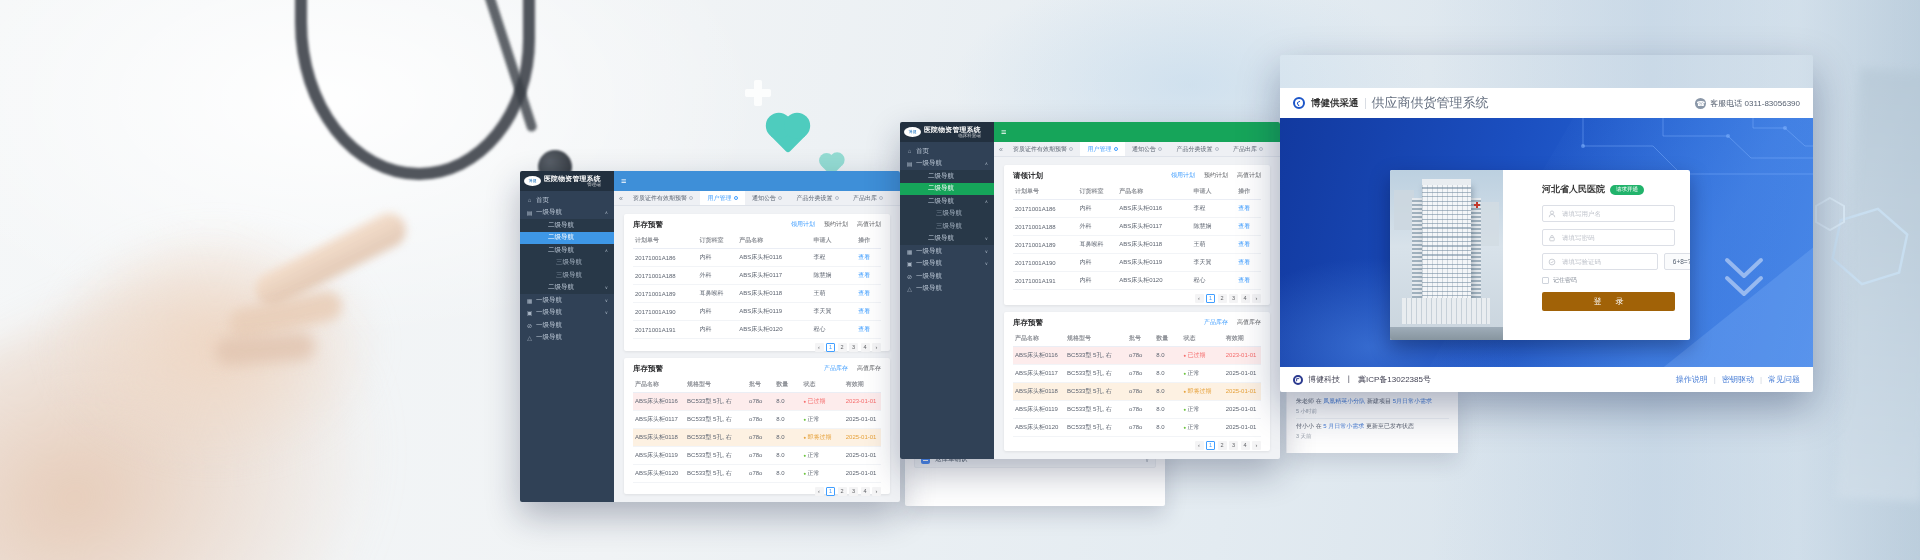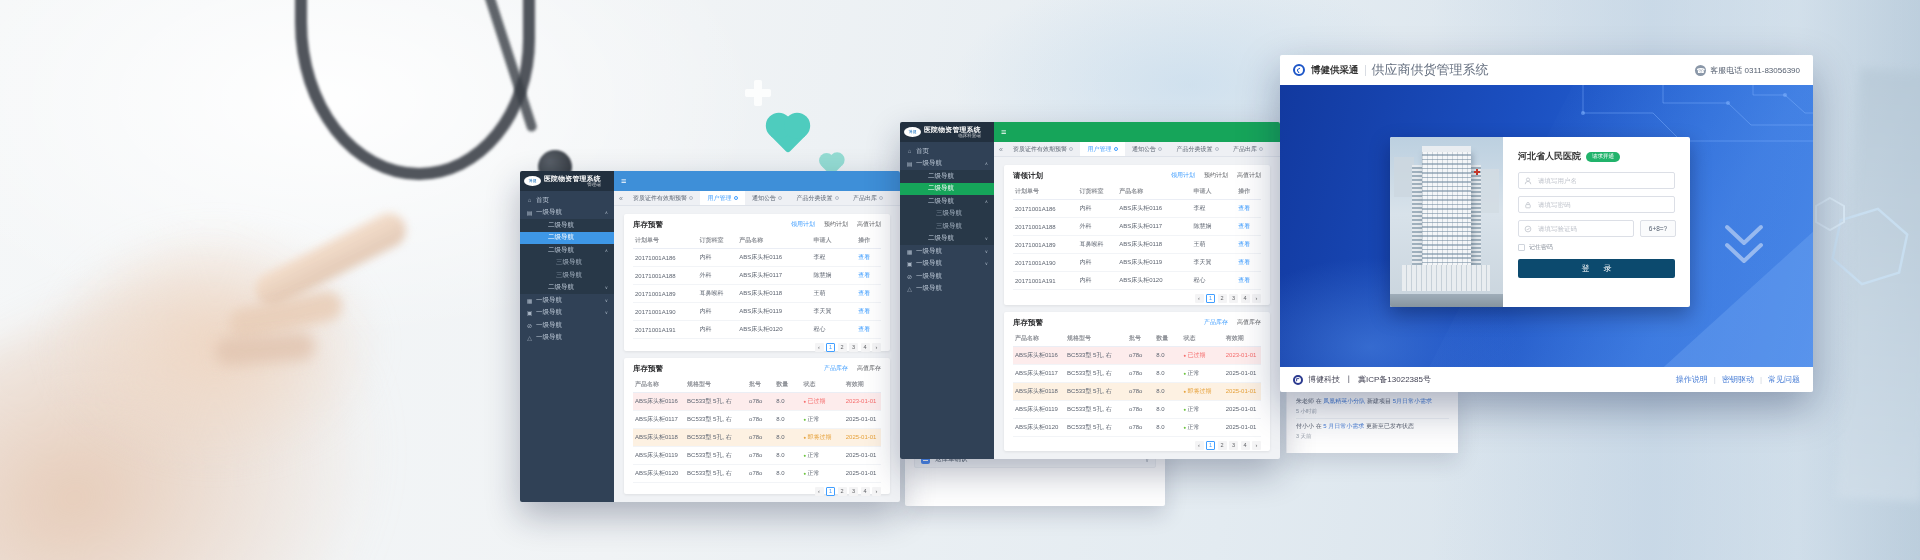--- a/index.html
+++ b/index.html
@@ -105,21 +105,21 @@
   tr.expiring .status{color:#E6A23C;} tr.expiring .status::before{color:#E6A23C;}
   tr.expired .date{color:#F56C6C;}
   tr.expiring .date{color:#E6A23C;}
   .pag{display:flex;justify-content:flex-end;gap:2.5px;margin-top:4px;font-size:5.5px;color:#606266;flex:none;}
   .pg{min-width:9px;height:9px;line-height:9px;text-align:center;background:#f4f4f5;border-radius:1px;padding:0 1px;}
   .pg.cur{background:#fff;color:#409EFF;border:1px solid #409EFF;line-height:7px;}
 
   
   .sup{left:1280px;top:55px;width:533px;height:337px;z-index:4;display:flex;flex-direction:column;border-radius:2px;overflow:hidden;
     box-shadow:0 16px 40px rgba(10,25,70,.35);}
-  .sup-header{height:30px;background:#fff;display:flex;align-items:center;padding:0 13px;gap:6px;flex:none;}
+  .sup-header{height:30px;background:#fff;display:flex;align-items:center;padding:0 13px;gap:6px;flex:none;margin-top:33px;}
   .sup-logo{width:12px;height:12px;border-radius:50%;border:2px solid #1d56c8;position:relative;flex:none;}
   .sup-logo::before{content:'';position:absolute;inset:1.5px;border:1.5px solid #1d56c8;border-color:#1d56c8 transparent transparent #1d56c8;border-radius:50%;transform:rotate(-35deg);}
   .sup-brand{font-size:9.5px;font-weight:bold;color:#333;}
   .sup-divider{width:1px;height:11px;background:#d9dde3;}
   .sup-product{font-size:13px;color:#667080;}
   .sup-phone{margin-left:auto;display:flex;align-items:center;gap:4px;font-size:8px;color:#566070;}
   .phone-ic{width:11px;height:11px;border-radius:50%;background:#8a97a8;color:#fff;font-size:7px;line-height:11px;text-align:center;flex:none;}
   .sup-main{flex:1;position:relative;overflow:hidden;
     background:linear-gradient(105deg,#12399f 0%,#1b4fc0 40%,#2767d6 72%,#3577e0 100%);}
   .facet1{position:absolute;inset:0;background:linear-gradient(120deg,rgba(90,150,240,0) 40%,rgba(120,175,250,.28) 75%);
@@ -139,35 +139,35 @@
   .tower{left:32px;top:14px;width:49px;height:128px;box-shadow:2px 2px 6px rgba(60,80,100,.35);
     background:repeating-linear-gradient(90deg,rgba(120,140,158,.30) 0 1px,transparent 1px 5px),
                repeating-linear-gradient(180deg,#f4f6f8 0 3px,#aab9c6 3px 4.5px);}
   .tower-top{left:32px;top:9px;width:49px;height:6px;background:#e9edf1;}
   .cross-mark{left:84px;top:32px;width:6px;height:6px;}
   .cross-mark::before,.cross-mark::after{content:'';position:absolute;background:#c2382b;}
   .cross-mark::before{left:2px;top:0;width:2px;height:6px;}
   .cross-mark::after{left:0;top:2px;width:6px;height:2px;}
   .podium{left:12px;top:128px;width:88px;height:26px;background:repeating-linear-gradient(90deg,#e9edf0 0 4px,#c6d0d8 4px 5px);}
   .ground{left:0;bottom:0;width:100%;height:13px;background:linear-gradient(#9fadb9,#87959f);}
-  .form{flex:1;padding:13px 15px 10px;display:flex;flex-direction:column;min-width:0;}
+  .form{flex:1;padding:13px 15px 10px;display:flex;flex-direction:column;min-width:0;margin-left:24px;}
   .f-title{display:flex;align-items:center;gap:5px;margin-bottom:9px;}
   .f-hosp{font-size:9px;font-weight:bold;color:#333;}
   .f-badge{background:#21B36B;color:#fff;font-size:5.5px;padding:1.5px 6px;border-radius:7px;white-space:nowrap;}
   .inp{display:flex;align-items:center;height:17px;border:1px solid #dcdfe6;border-radius:2px;padding:0 5px;gap:4px;margin-bottom:7px;background:#fff;}
   .inp svg{flex:none;}
   .inp input{border:0;outline:0;flex:1;font-size:6.5px;color:#333;min-width:0;background:transparent;}
   .inp input::placeholder{color:#c0c4cc;}
   .cap-row{display:flex;gap:6px;margin-bottom:6px;}
   .cap-row .inp{flex:1;margin-bottom:0;}
   .cap-box{width:36px;height:17px;border:1px solid #dcdfe6;border-radius:2px;display:flex;align-items:center;justify-content:center;
     font-size:6.5px;color:#556070;background:#fafbfc;flex:none;}
   .remember{display:flex;align-items:center;gap:4px;font-size:6px;color:#8a919c;margin:0 0 7px;}
   .chk{width:7px;height:7px;border:1px solid #cfd4dc;border-radius:1px;background:#fff;flex:none;}
-  .login-btn{height:19px;background:#0c4a6e;color:#fff;font-size:8px;letter-spacing:6px;padding-left:6px;display:flex;
+  .login-btn{height:19px;background:#a16207;color:#fff;font-size:8px;letter-spacing:6px;padding-left:6px;display:flex;
     align-items:center;justify-content:center;border-radius:2px;cursor:pointer;}
   .sup-footer{height:25px;background:#fff;display:flex;align-items:center;padding:6px 13px;font-size:8px;color:#445;flex:none;gap:5px;}
   .sup-logo-sm{width:10px;height:10px;border-radius:50%;border:2px solid #2b3a8f;position:relative;flex:none;}
   .sup-logo-sm::before{content:'';position:absolute;inset:1px;border:1px solid #2b3a8f;border-color:#2b3a8f transparent transparent #2b3a8f;border-radius:50%;}
   .f-links{margin-left:auto;display:flex;align-items:center;gap:6px;color:#4a7fd6;}
   .fsep{color:#cfd5de;}
 </style>
 </head>
 <body>
 

